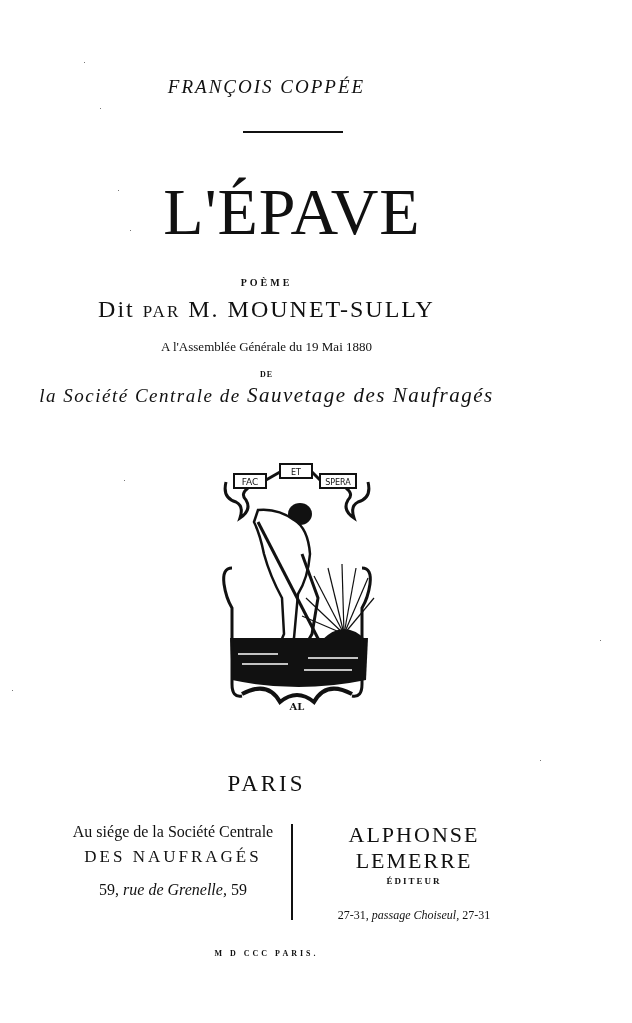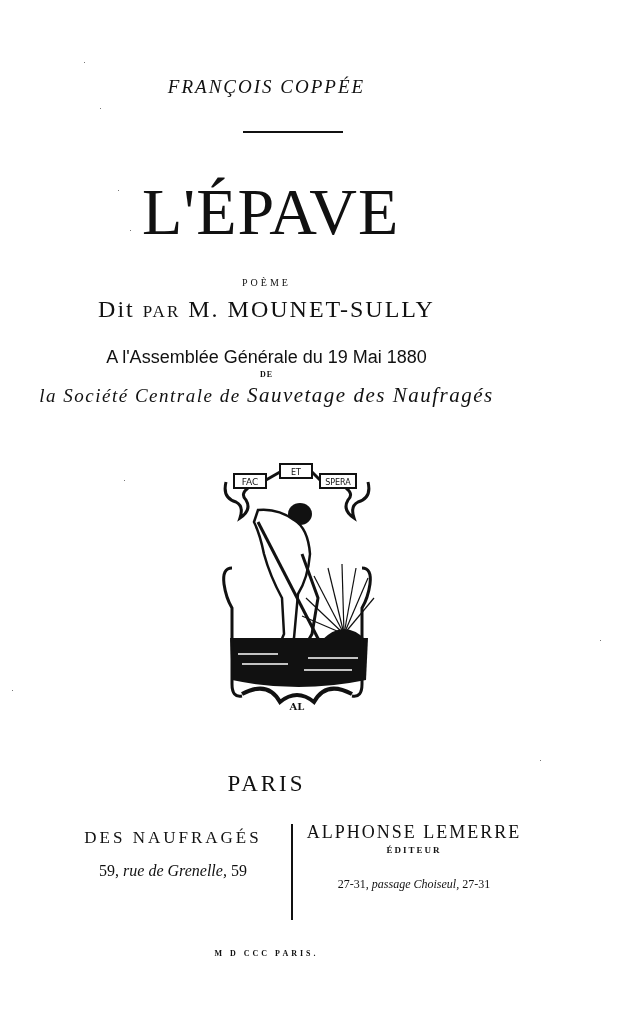--- a/index.html
+++ b/index.html
@@ -3,43 +3,43 @@
 <meta charset="utf-8">
 <style>
   html, body { margin: 0; padding: 0; background: #ffffff; }
   body { width: 632px; height: 1023px; position: relative; overflow: hidden;
          font-family: "DejaVu Serif", "Liberation Serif", serif; color: #111; }
   .abs { position: absolute; }
   .center { left: 0; width: 533px; text-align: center; }
   .author { top: 76px; font-family: "Liberation Serif", serif; font-style: italic;
             font-size: 19px; letter-spacing: 2px; }
   .rule { top: 131px; left: 243px; width: 100px; height: 2px; background: #111; }
-  .title { top: 174px; left: 142px; width: 300px; 
+  .title { top: 174px; left: 142px; width: 300px; text-align:center;
            font-family: "Liberation Serif", serif; font-size: 66px; letter-spacing: 1px; }
-  .poeme { top: 277px; font-family: "Liberation Serif", serif; font-size: 10px; letter-spacing: 3px; font-weight: normal; }
+  .poeme { top: 277px; font-family: "Liberation Serif", serif; font-size: 10px; letter-spacing: 3px; font-weight: bold; }
   .dit { top: 296px; font-family: "Liberation Serif", serif; font-size: 24px; letter-spacing: 2px; }
   .dit .sc { font-size: 17px; letter-spacing: 2px; }
-  .assemblee { top: 347px; font-family: Liberation Sans, sans-serif; font-size: 18px; }
+  .assemblee { top: 339px; font-family: Liberation Serif, serif; font-size: 13px; }
   .de { top: 370px; font-family: "Liberation Serif", serif; font-size: 8px; font-weight: bold; letter-spacing: 1px; }
   .societe { top: 383px; font-family: "Liberation Serif", serif; font-style: italic;
              font-size: 19px; letter-spacing: 1.5px; }
   .societe .big { font-size: 21px; }
   .emblem { top: 458px; left: 218px; width: 158px; height: 256px; }
   .paris { top: 771px; font-family: "Liberation Serif", serif; font-size: 23px; letter-spacing: 3px; }
   .col-left { top: 822px; left: 56px; width: 234px; text-align: center;
               font-family: "Liberation Serif", serif; }
   .col-right { top: 822px; left: 296px; width: 236px; text-align: center;
                font-family: "Liberation Serif", serif; }
   .divider { top: 824px; left: 291px; width: 1.5px; height: 96px; background: #111; }
   .l1 { font-size: 16px; line-height: 19px; }
   .l2 { font-size: 16px; line-height: 19px; }
   .l3 { font-size: 17px; letter-spacing: 3px; margin-top: 6px; }
   .l4 { font-size: 16px; margin-top: 14px; }
   .l4 i { font-style: italic; }
-  .r1 { font-size: 18px; letter-spacing: 2px; }
+  .r1 { font-size: 22px; letter-spacing: 2px; }
   .r2 { font-size: 9px; letter-spacing: 2px; font-weight: bold; margin-top: 2px; }
   .r3 { font-size: 12px; margin-top: 22px; }
   .r3 i { font-style: italic; }
   .date { top: 949px; font-family: "Liberation Serif", serif; font-size: 8px; font-weight: bold; letter-spacing: 3px; }
   .speck { position:absolute; width:1px; height:1px; background:#777; }
 </style>
 </head>
 <body>
 
 <div>
@@ -107,20 +107,21 @@
     <path d="M14 110 Q4 110 6 126 Q8 140 14 150 L14 226 Q14 240 24 238" fill="none" stroke="#111" stroke-width="3"></path>
     <path d="M144 110 Q154 110 152 126 Q150 140 144 150 L144 226 Q144 240 134 238" fill="none" stroke="#111" stroke-width="3"></path>
 
     <path d="M24 236 Q50 222 62 244 Q79 230 96 244 Q108 222 134 236" fill="none" stroke="#111" stroke-width="4"></path>
     <text x="79" y="252" font-size="10" text-anchor="middle" font-family="DejaVu Serif, serif" font-weight="bold" fill="#111">AL</text>
   </svg>
 
   <div class="abs center paris">PARIS</div>
 
   <div class="abs col-left">
+    <div class="l1">Au siége de la Société Centrale</div>
     <div class="l3">DES NAUFRAGÉS</div>
     <div class="l4">
       <span>59,</span>
       <i>rue de Grenelle,</i>
       <span>59</span>
     </div>
   </div>
 
   <div class="abs divider"></div>
 

